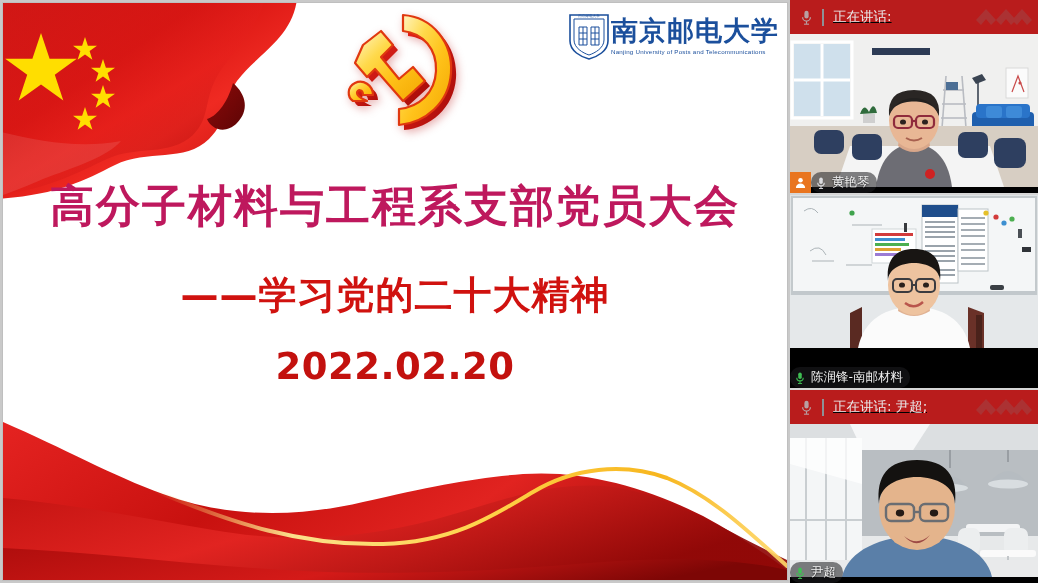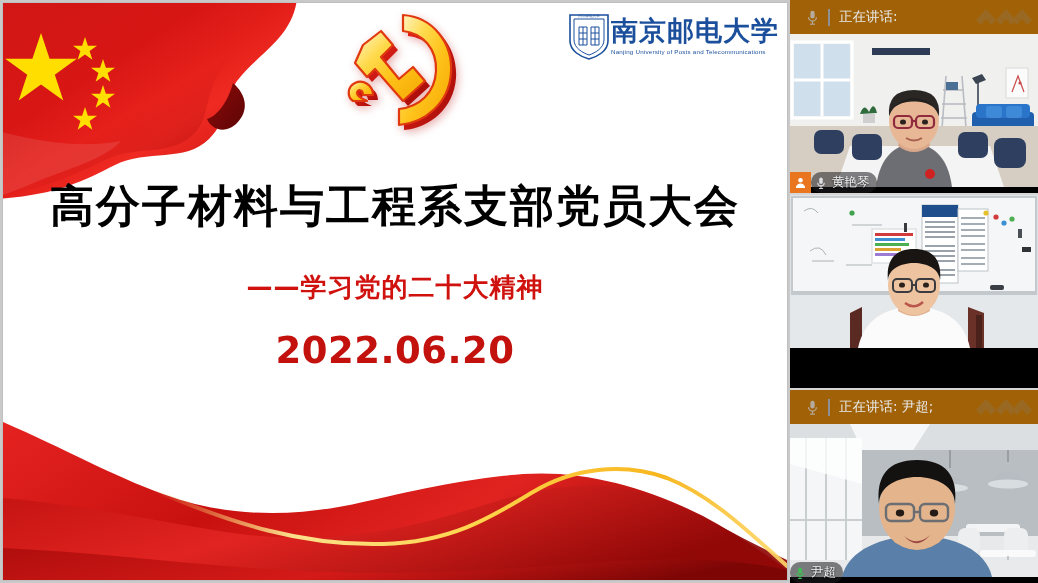--- a/index.html
+++ b/index.html
@@ -31,42 +31,42 @@
   .univ-text{display:flex;flex-direction:column;justify-content:center;}
   .univ-cn{font-family:"DejaVu Serif","Liberation Serif",serif;
            font-size:27px;font-weight:700;color:#1b4f9c;letter-spacing:1px;
            line-height:1.05;white-space:nowrap;}
   .univ-en{font-size:6.2px;color:#1b4f9c;letter-spacing:.22px;white-space:nowrap;
            margin-top:2px;}
 
   
   .titles{position:absolute;left:0;top:178px;width:784px;text-align:center;}
   .title-main{font-family:"DejaVu Sans","Liberation Sans",sans-serif;
-              font-size:44px;font-weight:700;color:#000000;letter-spacing:2px;
+              font-size:44px;font-weight:700;color:#be185d;letter-spacing:2px;
               line-height:1.15;white-space:nowrap;}
   .title-sub{font-family:"DejaVu Sans","Liberation Sans",sans-serif;
-             font-size:26px;font-weight:700;color:#d0120f;letter-spacing:1px;
+             font-size:38px;font-weight:700;color:#d0120f;letter-spacing:1px;
              margin-top:38px;white-space:nowrap;}
   .title-date{font-family:"DejaVu Sans","Liberation Sans",sans-serif;
               font-size:37px;font-weight:700;color:#c3110e;letter-spacing:.5px;
               margin-top:24px;}
 
   
   .waves{position:absolute;left:0;bottom:0;width:784px;height:160px;overflow:hidden;}
   .waves svg{display:block;}
 
   
   .video-col{width:248px;height:583px;display:flex;flex-direction:column;
              background:#2b2d31;}
   .tile{position:relative;flex:1 1 0;display:flex;flex-direction:column;
         background:#2b2d31;overflow:hidden;border-bottom:2px solid #d6d6d6;}
   .tile:last-child{border-bottom:none;}
 
-  .tile-header{position:relative;height:34px;flex:none;background:#a16207;
-               display:flex;align-items:center;padding:0 14px;overflow:hidden;}
+  .tile-header{position:relative;height:34px;flex:none;background:#b91c1c;
+               display:flex;align-items:center;padding:0 8px;overflow:hidden;text-decoration:underline;}
   .hdr-mic{width:17px;height:17px;flex:none;margin-right:7px;opacity:.82;}
   .hdr-divider{width:2px;height:17px;background:#8e9196;margin-right:9px;flex:none;}
   .hdr-text{font-size:13.5px;color:#e9eaec;white-space:nowrap;overflow:hidden;
             font-family:"DejaVu Sans","Liberation Sans",sans-serif;
             position:relative;z-index:2;}
   .hdr-chevrons{position:absolute;right:6px;top:0;height:34px;width:62px;
                 display:flex;align-items:center;justify-content:flex-end;
                 opacity:.40;z-index:1;}
 
   .tile-video{position:relative;flex:1 1 0;overflow:hidden;background:#000;}
@@ -179,21 +179,21 @@
         </svg>
         <div class="univ-text">
           <div class="univ-cn">南京邮电大学</div>
           <div class="univ-en">Nanjing University of Posts and Telecommunications</div>
         </div>
       </div>
 
       <div class="titles">
         <div class="title-main">高分子材料与工程系支部党员大会</div>
         <div class="title-sub">——学习党的二十大精神</div>
-        <div class="title-date">2022.06.20</div>
+        <div class="title-date">2022.02.20</div>
       </div>
 
       <div class="waves">
         <svg width="784" height="160" viewBox="0 0 784 160" preserveAspectRatio="none">
           <defs>
             <linearGradient id="w1" x1="0" y1="0" x2="1" y2="0.3">
               <stop offset="0%" stop-color="#e52321"></stop>
               <stop offset="40%" stop-color="#c8110f"></stop>
               <stop offset="70%" stop-color="#e12320"></stop>
               <stop offset="100%" stop-color="#a70c0b"></stop>
@@ -415,20 +415,31 @@
           <path d="M98,86 C98,62 150,62 150,86 C152,66 144,54 124,54 C104,54 96,66 98,86 Z" fill="#181513"></path>
           <g stroke="#3b3b3f" stroke-width="2" fill="none">
             <rect x="103" y="84" width="19" height="13" rx="4"></rect>
             <rect x="126" y="84" width="19" height="13" rx="4"></rect>
             <line x1="122" y1="90" x2="126" y2="90"></line>
           </g>
           <ellipse cx="112" cy="90" rx="3" ry="2.6" fill="#2a211c"></ellipse>
           <ellipse cx="136" cy="90" rx="3" ry="2.6" fill="#2a211c"></ellipse>
           <path d="M115,108 q9,7 18,-1" stroke="#b9554c" stroke-width="2.4" fill="none"></path>
         </svg>
+        <div class="name-tag">
+          <div class="name-body">
+            <svg class="name-mic" viewBox="0 0 24 24" fill="#3fbf53">
+              <rect x="9" y="2.5" width="6" height="11" rx="3"></rect>
+              <path d="M6.5 11.5a5.5 5.5 0 0 0 11 0" fill="none" stroke="#3fbf53" stroke-width="1.9"></path>
+              <rect x="11.2" y="17" width="1.6" height="4"></rect>
+              <rect x="8.5" y="20.6" width="7" height="1.6"></rect>
+            </svg>
+            <span class="name-text">陈润锋-南邮材料</span>
+          </div>
+        </div>
       </div>
     </div>
 
     <div class="tile">
       <div class="tile-header">
         <svg class="hdr-mic" viewBox="0 0 24 24" fill="#b9bcc0">
           <rect x="9" y="2.5" width="6" height="11" rx="3"></rect>
           <path d="M6.5 11.5a5.5 5.5 0 0 0 11 0" fill="none" stroke="#b9bcc0" stroke-width="1.8"></path>
           <rect x="11.2" y="17" width="1.6" height="4"></rect>
           <rect x="8.5" y="20.6" width="7" height="1.6"></rect>

